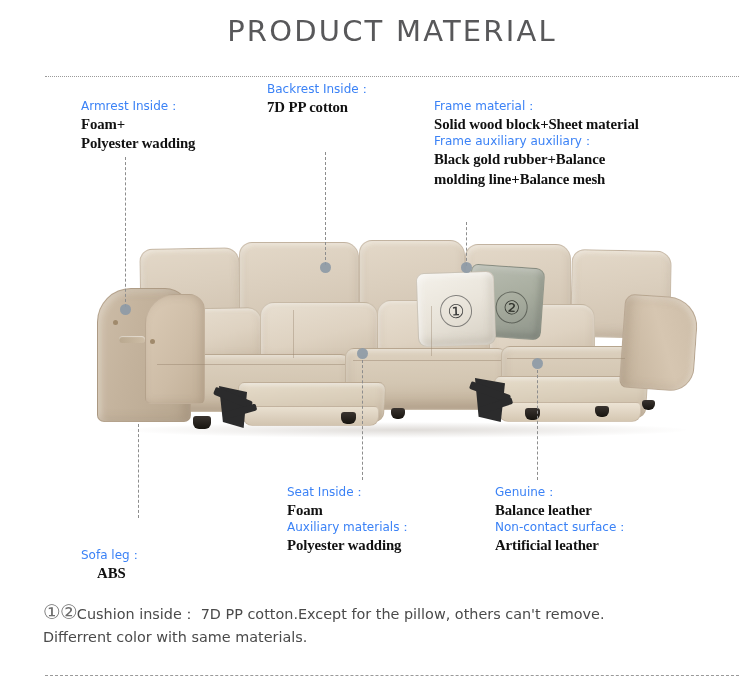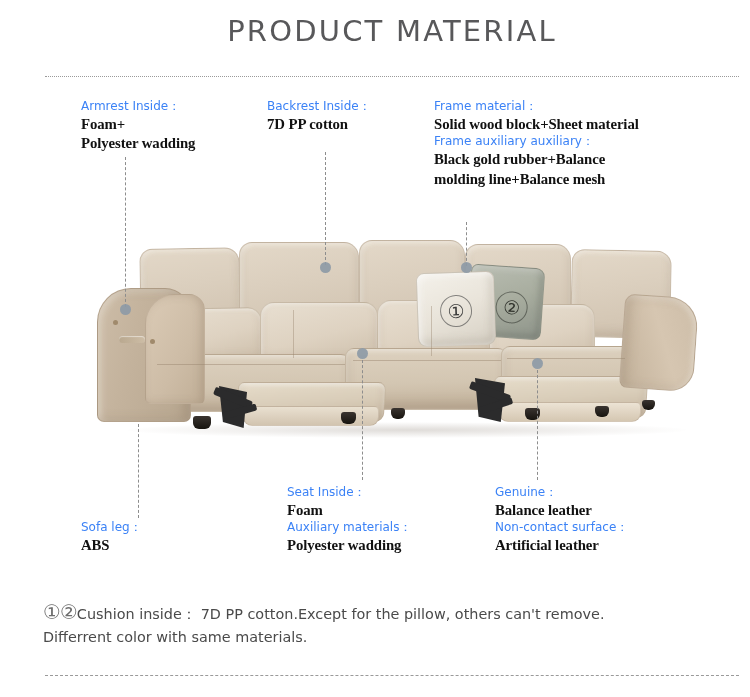--- a/index.html
+++ b/index.html
@@ -37,23 +37,23 @@
     font-size:12px;font-weight:400;color:#3b82f6;white-space:nowrap;
     font-family:"DejaVu Sans","Liberation Sans",sans-serif;
   }
   .label-block .v{
     font-size:14.8px;font-weight:bold;color:#111;white-space:nowrap;
     font-family:Liberation Serif, serif;
     letter-spacing:-0.1px;
   }
 
   #lbl-armrest{left:64px;top:99px;}
-  #lbl-backrest{left:250px;top:99px;}
+  #lbl-backrest{left:250px;top:82px;}
   #lbl-frame{left:417px;top:99px;}
-  #lbl-sofaleg{left:64px;top:520px;}
+  #lbl-sofaleg{left:64px;top:548px;text-align:center;}
   #lbl-seat{left:270px;top:485px;}
   #lbl-surface{left:478px;top:485px;}
 
   
   .leader{position:absolute;border-left:1px dashed #8d8d8d;width:0;}
   .dot{
     position:absolute;width:11px;height:11px;border-radius:50%;
     background:#8d9aa6;opacity:.92;margin-left:-5px;margin-top:-5px;
   }
 

